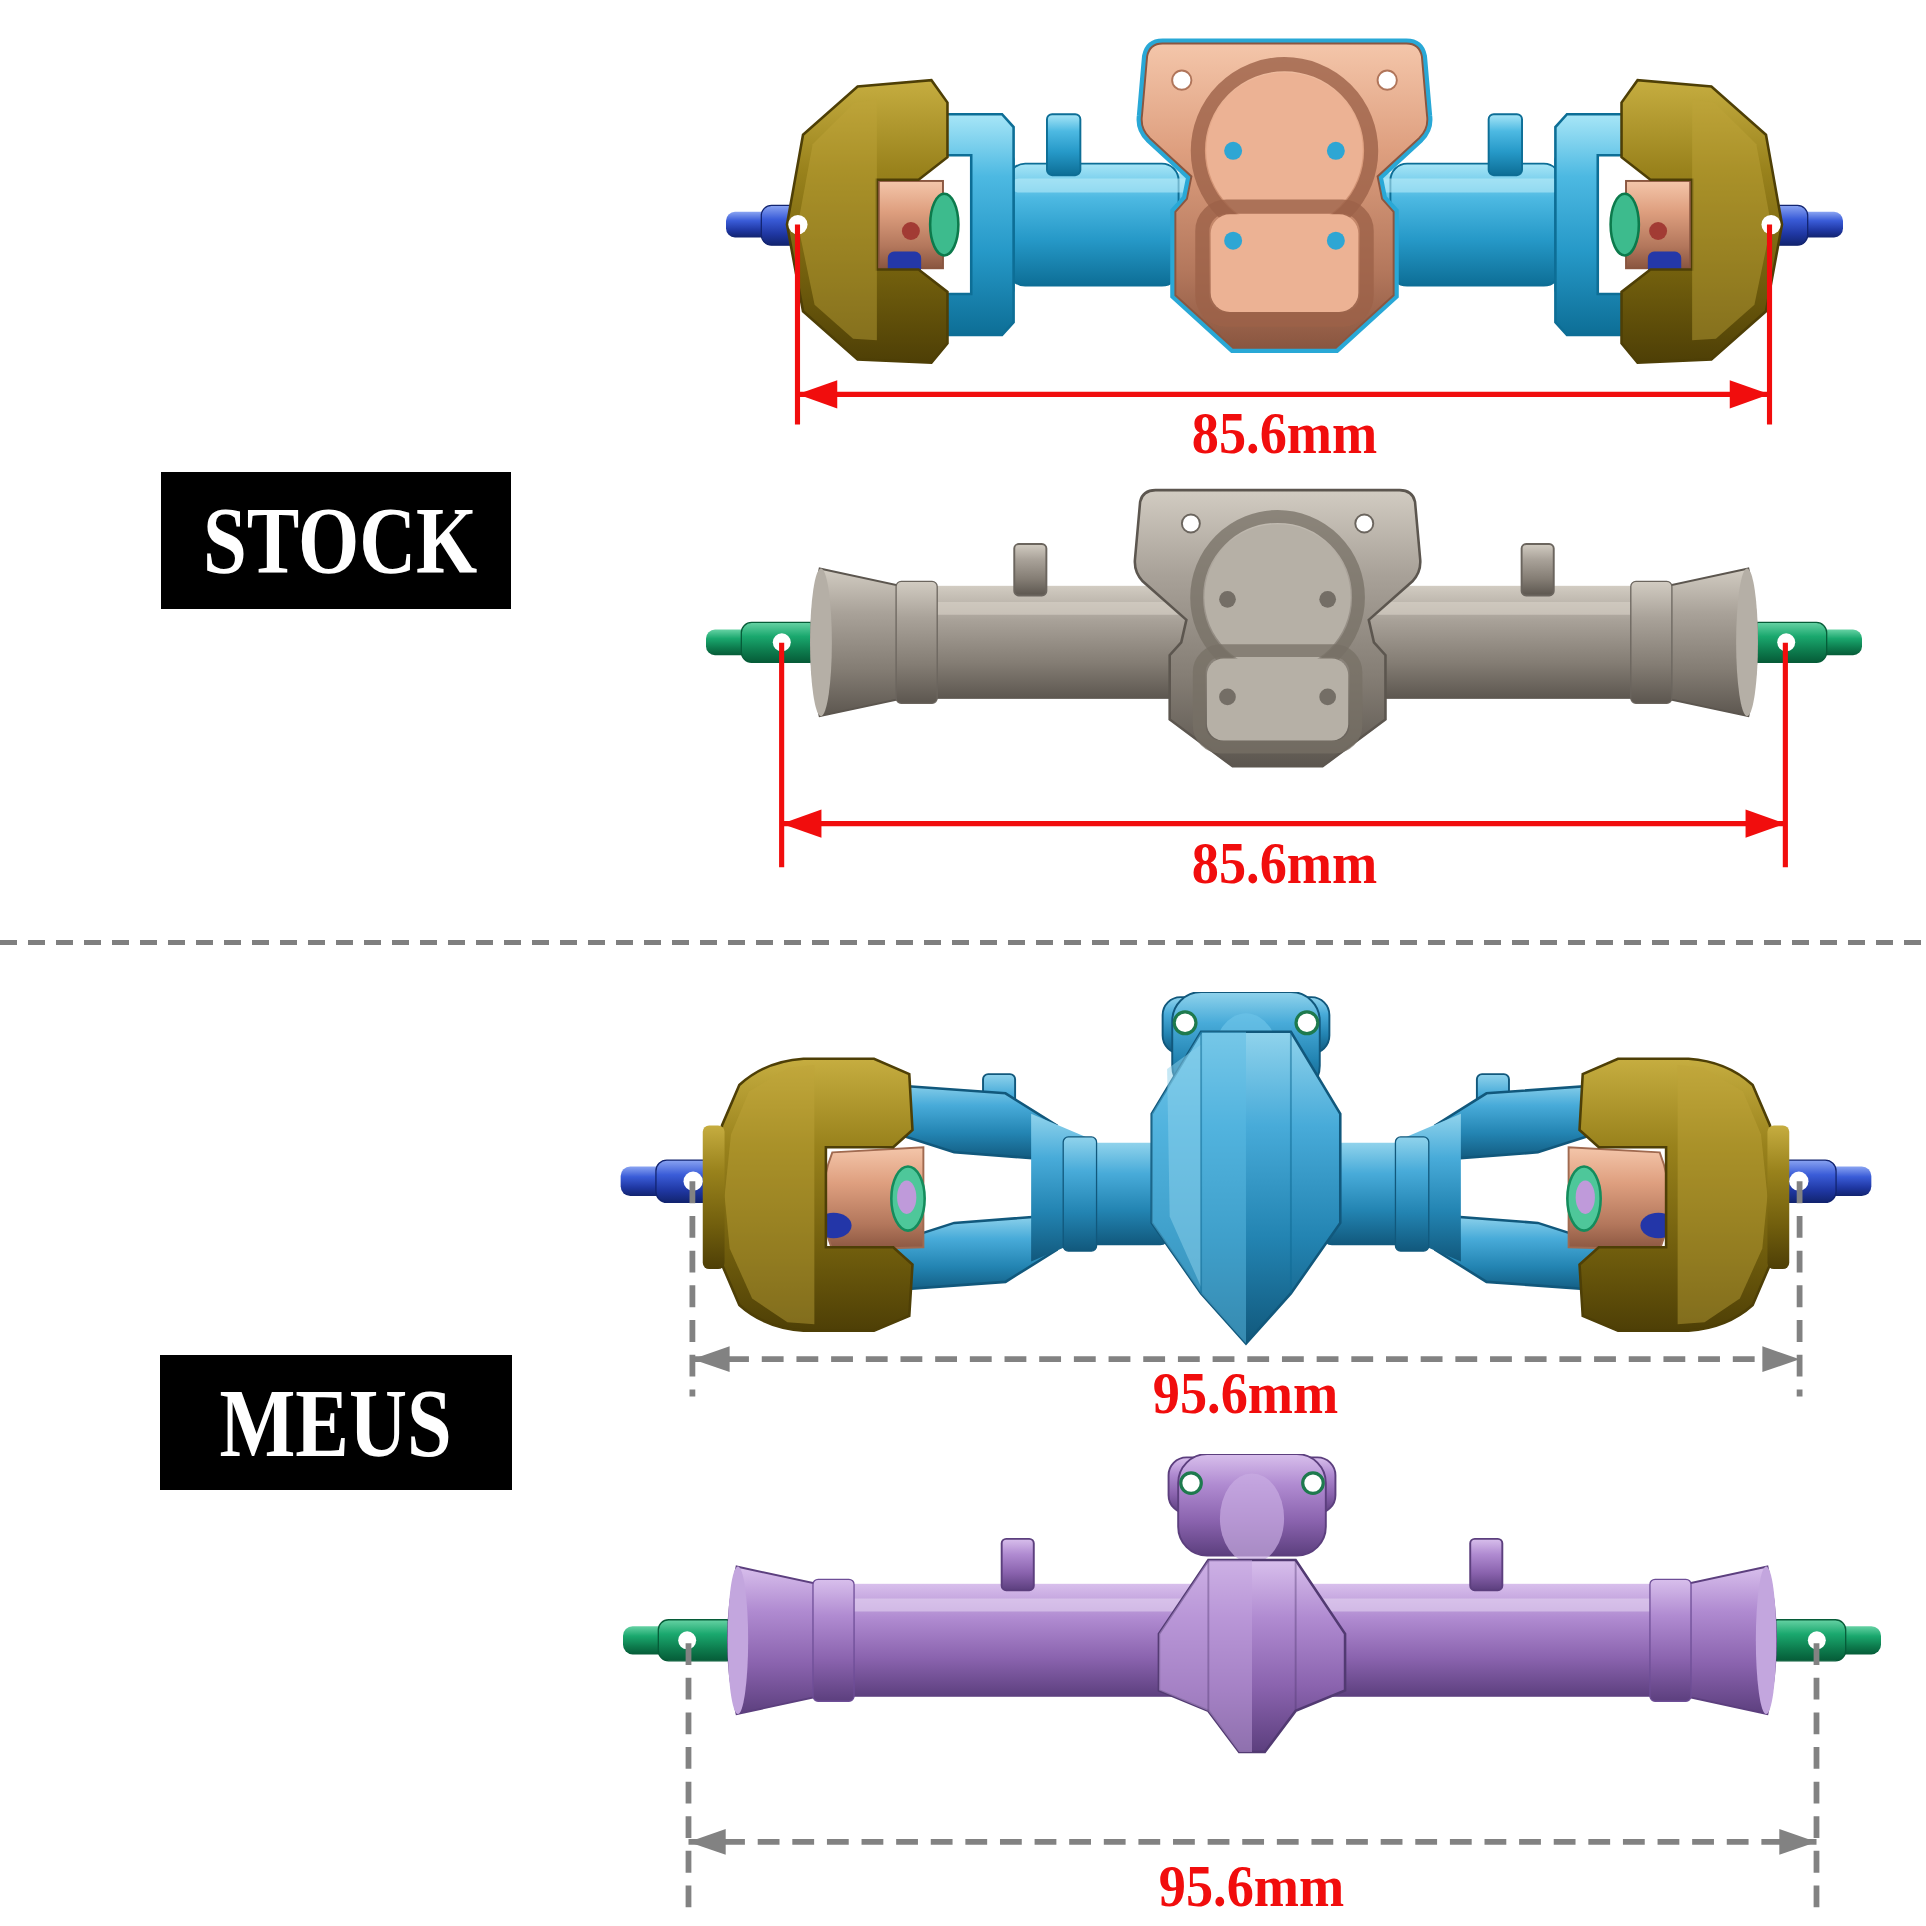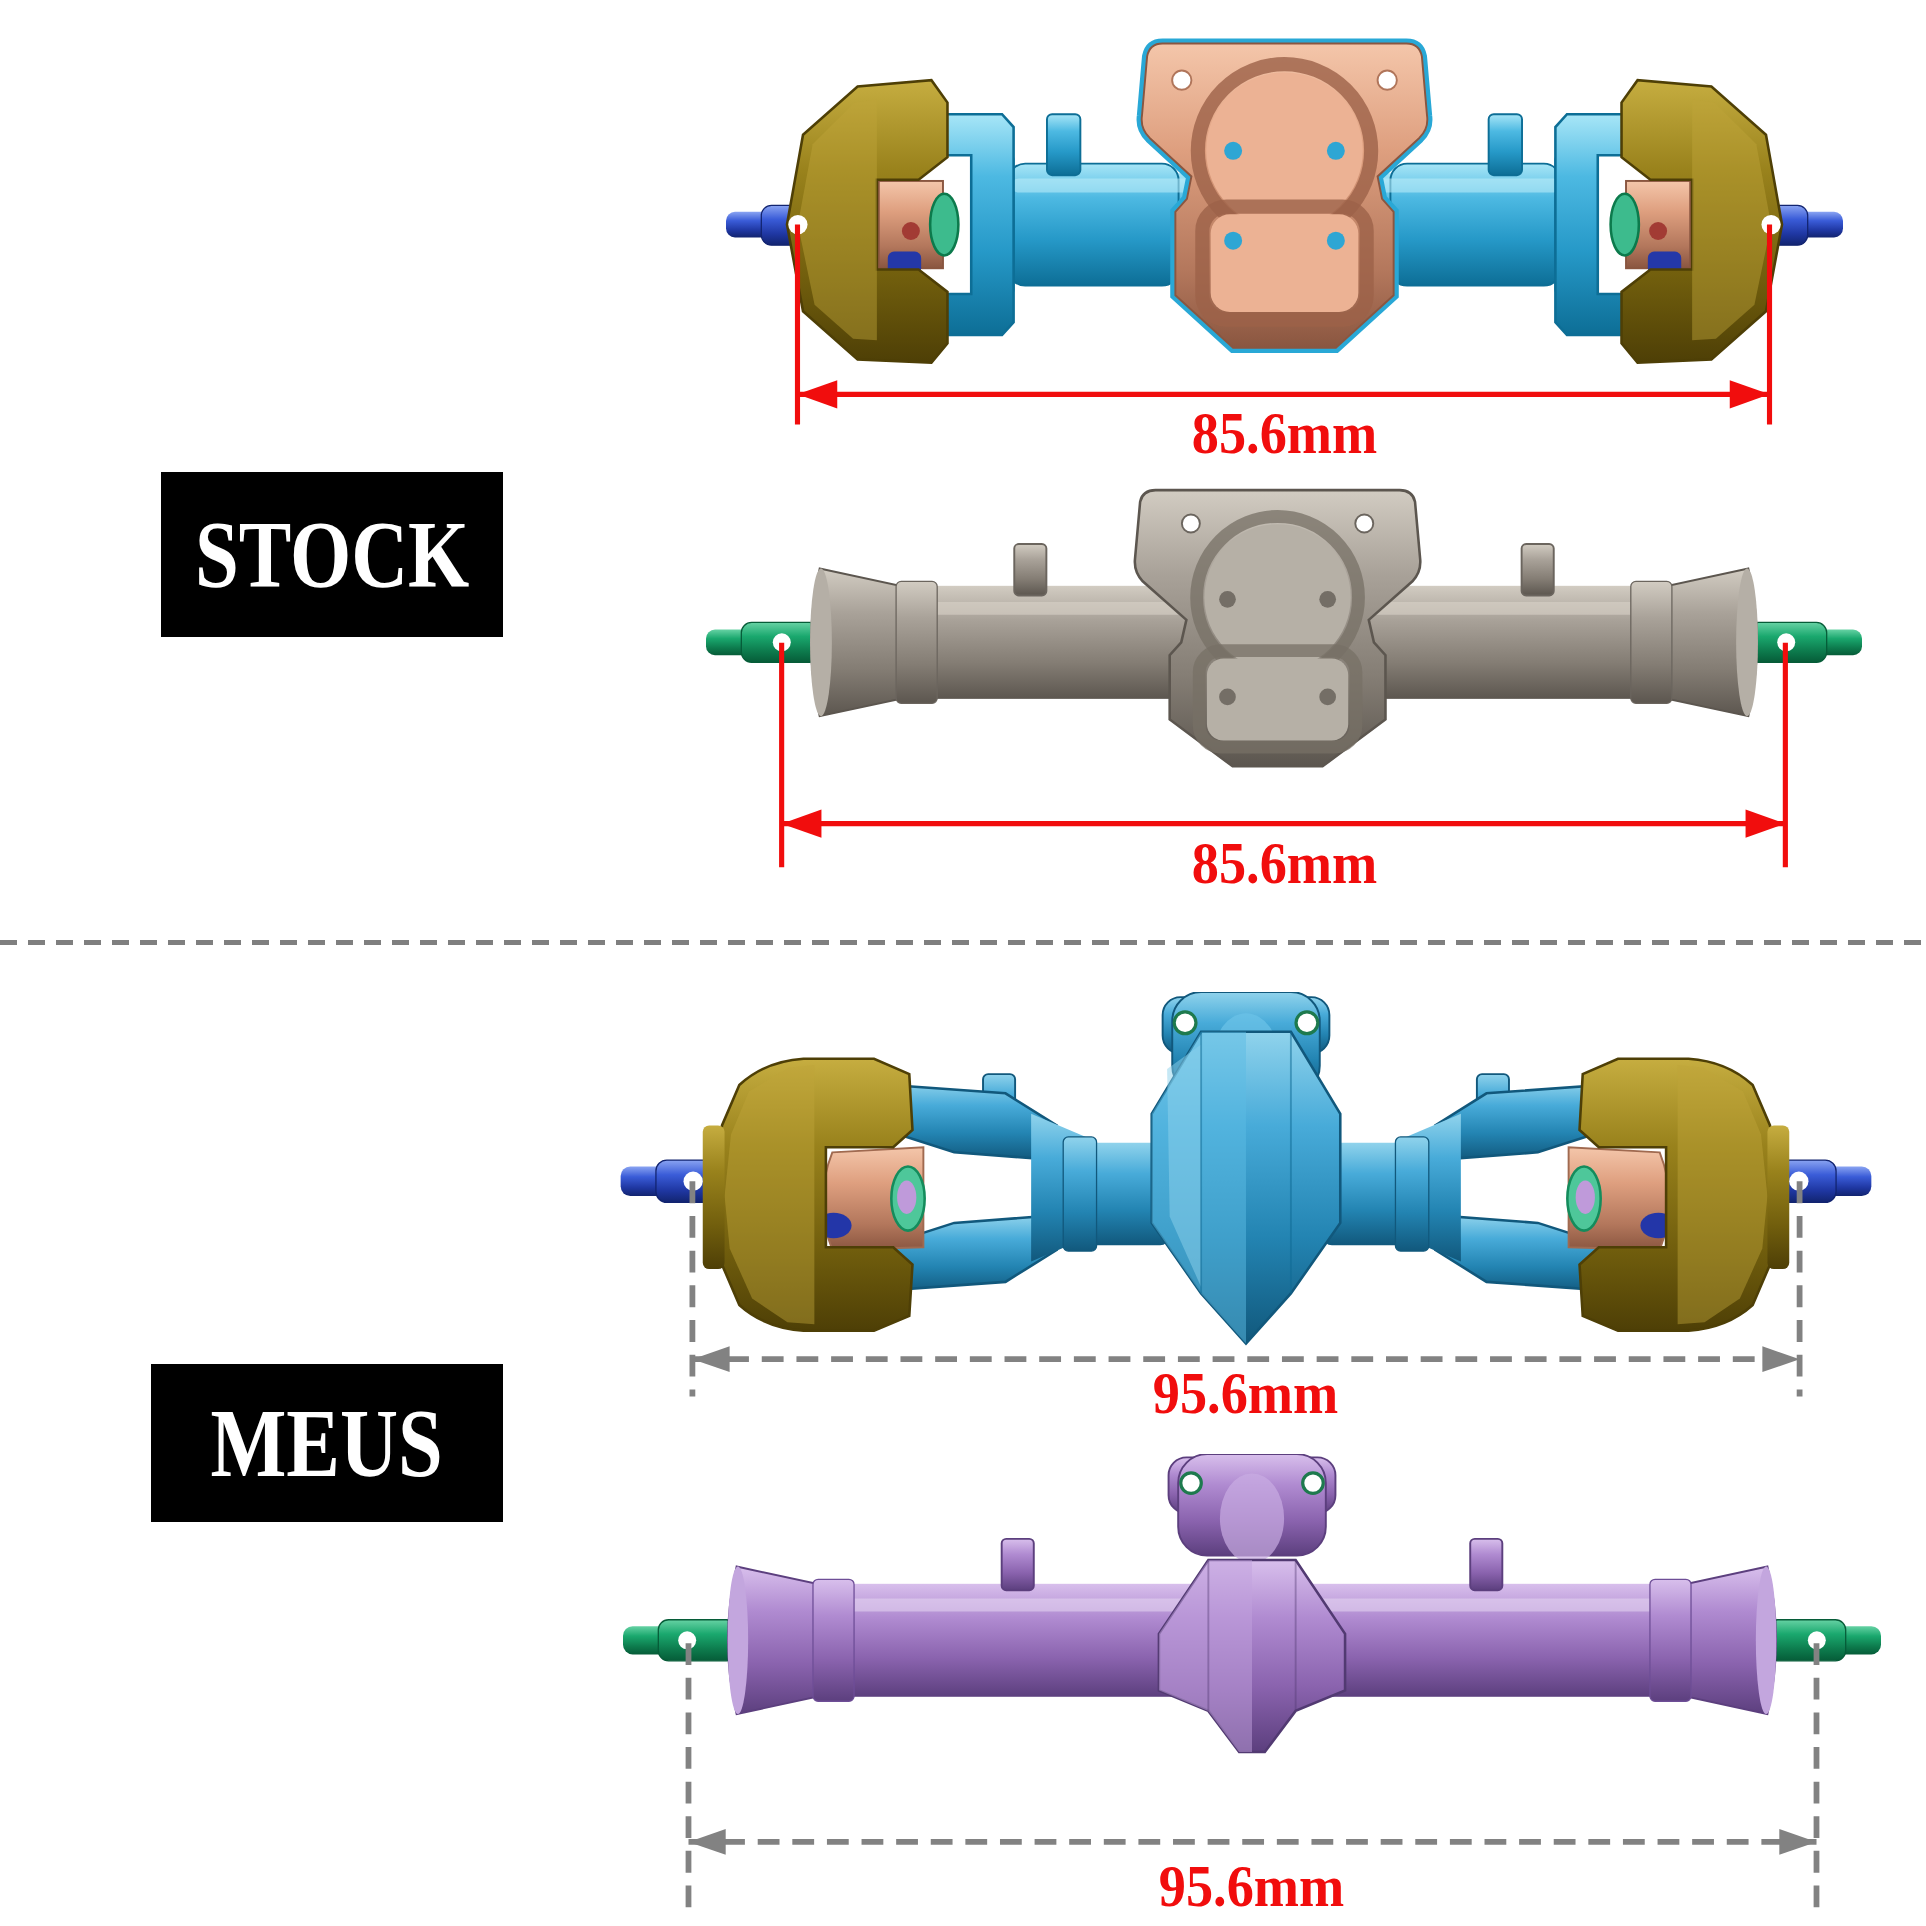--- a/index.html
+++ b/index.html
@@ -4,23 +4,23 @@
 <style>
   html,body{margin:0;padding:0;background:#fff;}
   #canvas{position:relative;width:1926px;height:1926px;background:var(--background,#fff);overflow:hidden;
           font-family:Liberation Serif, serif;}
   .axle{position:absolute;}
   .dim{position:absolute;}
   .dim-label{position:absolute;width:321px;text-align:center;font-weight:bold;font-size:59px;line-height:59px;
              color:var(--dimension-red,#f10d0d);transform:scaleX(.92);transform-origin:center;white-space:nowrap;}
   .section-label{position:absolute;background:var(--label-background,#000);display:flex;align-items:center;justify-content:center;}
   .section-label span{color:var(--label-text,#fff);font-weight:bold;transform:scaleX(.82);white-space:nowrap;}
-  #stock-label{left:161px;top:472px;width:342px;height:165px;}
+  #stock-label{left:161px;top:472px;width:342px;height:137px;padding-left:8px;}
   #stock-label span{font-size:96px;}
-  #meus-label{left:151px;top:1355px;width:352px;height:158px;margin-top:9px;}
+  #meus-label{left:160px;top:1355px;width:352px;height:135px;}
   #meus-label span{font-size:98px;}
   #divider{position:absolute;left:0;top:940px;width:1926px;height:5.1px;
            background:repeating-linear-gradient(to right,var(--divider-gray,#7f7f7f) 0 17.3px,transparent 17.3px 28px);}
   .red-ln{stroke:var(--dimension-red,#f10d0d);stroke-width:8;}
   .red-ar{fill:var(--dimension-red,#f10d0d);}
   .gy-ln{stroke:var(--dimension-gray,#828282);stroke-width:9;stroke-dasharray:34 20;}
   .gy-ar{fill:var(--dimension-gray,#828282);}
 </style>
 </head>
 <body>

